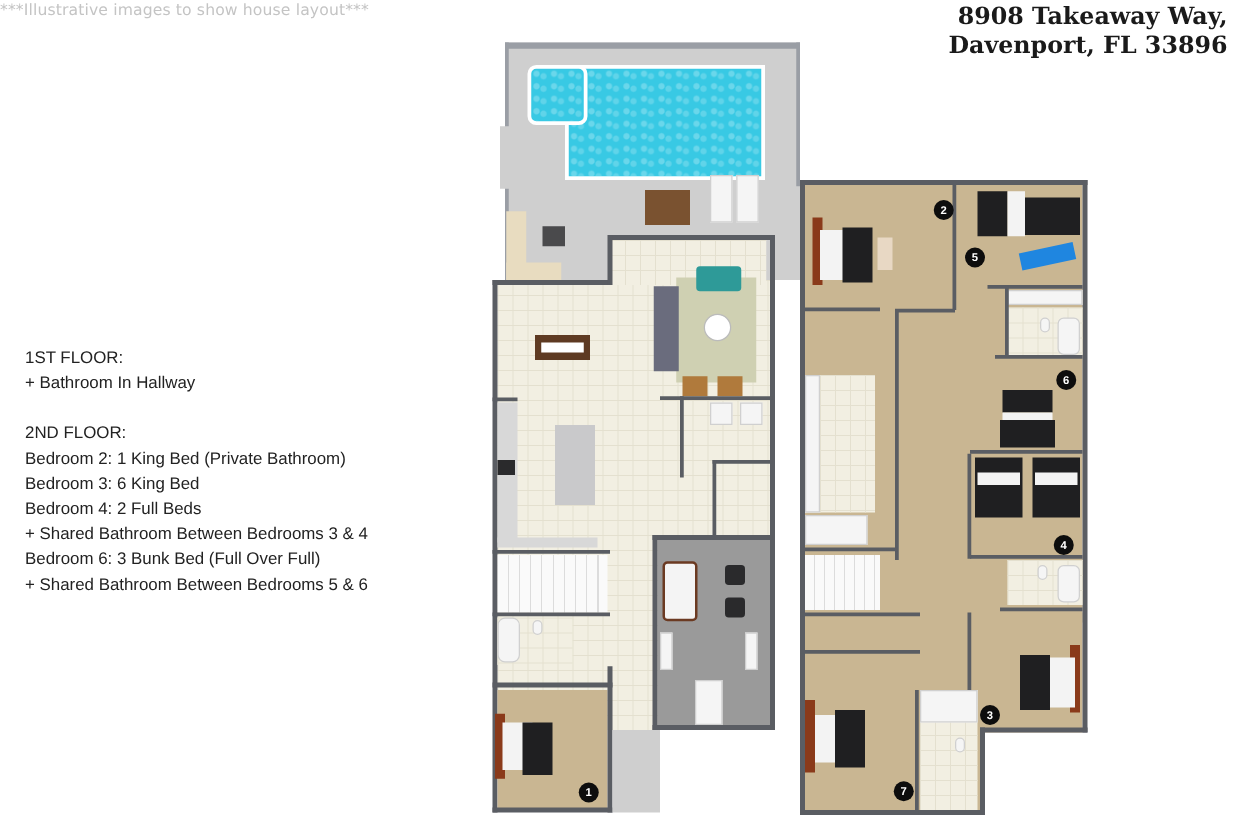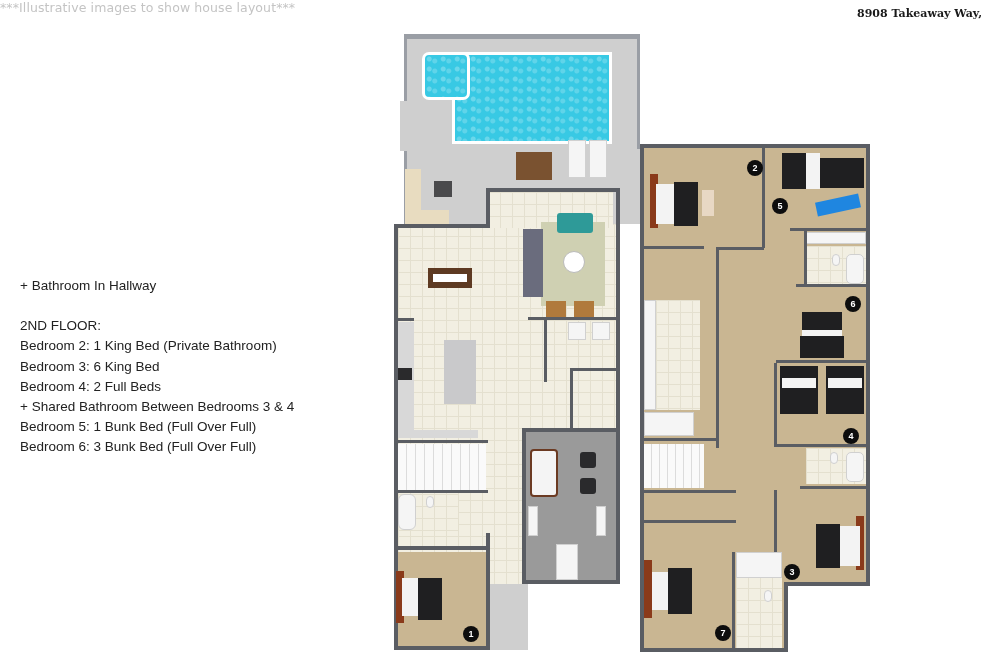--- a/index.html
+++ b/index.html
@@ -1,20 +1,20 @@
 <!DOCTYPE html>
 <html><head>
 <meta charset="utf-8">
 <style>
   * { box-sizing: border-box; margin: 0; padding: 0; }
   html, body { width: 1000px; height: 667px; background: #ffffff; overflow: hidden; }
   body { position: relative; font-family: "Liberation Sans", sans-serif; }
 
   .disclaimer { position: absolute; left: 0; top: 0; font-family: "DejaVu Sans", sans-serif; font-size: 12.5px; color: #c4c4c4; letter-spacing: 0.1px; white-space: nowrap; }
-  .address { position: absolute; right: 18px; top: 2px; text-align: right; font-family: "DejaVu Serif", serif; font-weight: bold; font-size: 11px; line-height: 23px; color: #1a1a1a; }
+  .address { position: absolute; right: 18px; top: 2px; text-align: right; font-family: "DejaVu Serif", serif; font-weight: bold; font-size: 19px; line-height: 23px; color: #1a1a1a; }
 
   .legend { position: absolute; left: 20px; top: 276px; font-size: 13.5px; color: #222; line-height: 20.2px; }
   .legend .gap { height: 20px; }
 
   
   .plan { position: absolute; }
   .wall { position: absolute; background: #5a5d63; }
   .wall-l { position: absolute; background: #9a9ea5; }
   .tile { background-color: #f2efe2; background-image: linear-gradient(#e4e0cf 1px, transparent 1px), linear-gradient(90deg, #e4e0cf 1px, transparent 1px); background-size: 12px 12px; }
   .carpet { background: #c9b692; }
@@ -29,32 +29,34 @@
   .dark { position: absolute; background: #2a2a2c; }
   .badge { position: absolute; width: 16px; height: 16px; border-radius: 50%; background: #0d0d0d; color: #fff; font-size: 9px; font-weight: bold; text-align: center; line-height: 16px; }
 </style>
 </head>
 <body>
 
 <div class="disclaimer">***Illustrative images to show house layout***</div>
 
 <div class="address">
   <div>8908 Takeaway Way,</div>
+  <div>Davenport, FL 33896</div>
 </div>
 
 <div class="legend">
+  <div>1ST FLOOR:</div>
   <div>+ Bathroom In Hallway</div>
   <div class="gap"></div>
   <div>2ND FLOOR:</div>
   <div>Bedroom 2: 1 King Bed (Private Bathroom)</div>
   <div>Bedroom 3: 6 King Bed</div>
   <div>Bedroom 4: 2 Full Beds</div>
   <div>+ Shared Bathroom Between Bedrooms 3 &amp; 4</div>
-  <div>Bedroom 5: 1 Bunk Bed (Full Over Full)</div>
   <div>Bedroom 6: 3 Bunk Bed (Full Over Full)</div>
+  <div>+ Shared Bathroom Between Bedrooms 5 &amp; 6</div>
 </div>
 
 <div class="plan" style="left:0;top:0;width:1000px;height:667px;pointer-events:none;">
 
   <div class="room paver" style="left:404px;top:34px;width:236px;height:190px;"></div>
   <div class="wall-l" style="left:404px;top:34px;width:236px;height:5px;"></div>
   <div class="wall-l" style="left:404px;top:34px;width:3px;height:190px;"></div>
   <div class="wall-l" style="left:637px;top:34px;width:3px;height:115px;"></div>
 
   <div class="pool" style="left:452px;top:52px;width:160px;height:92px;"></div>

